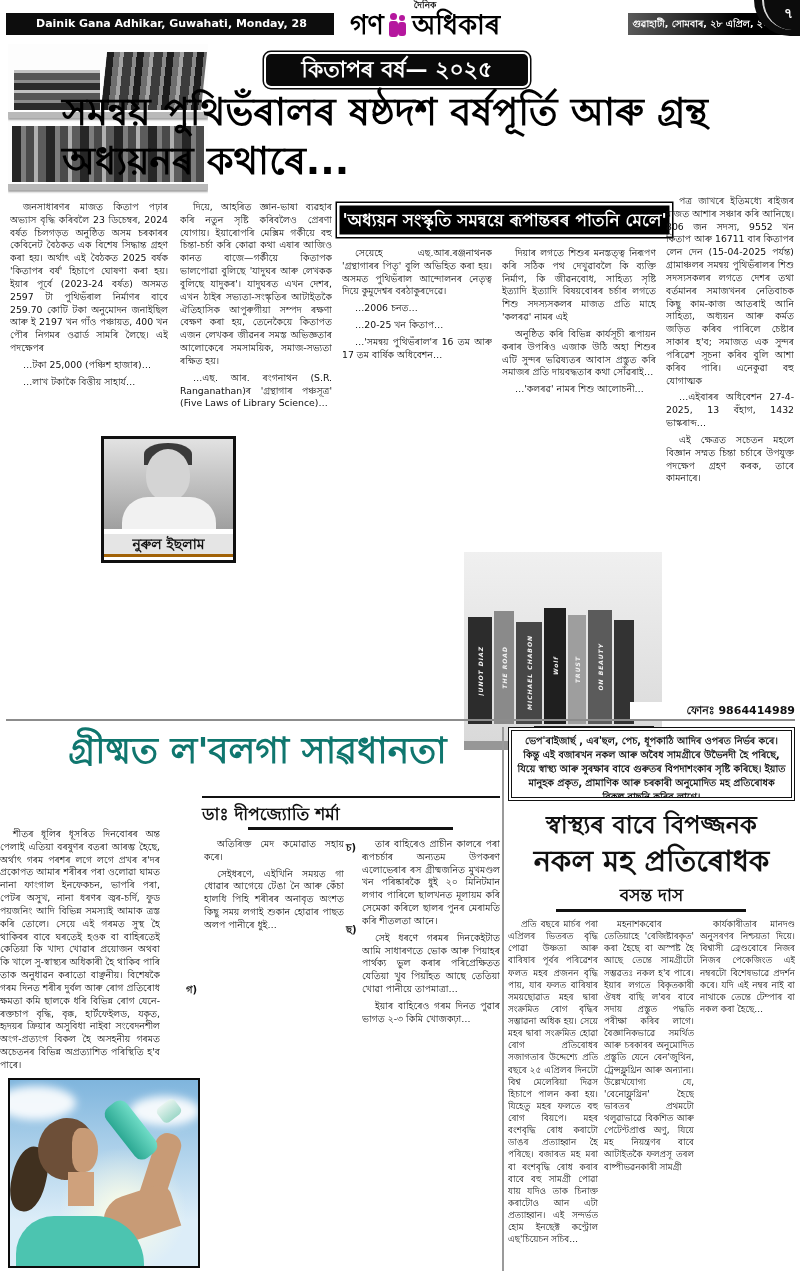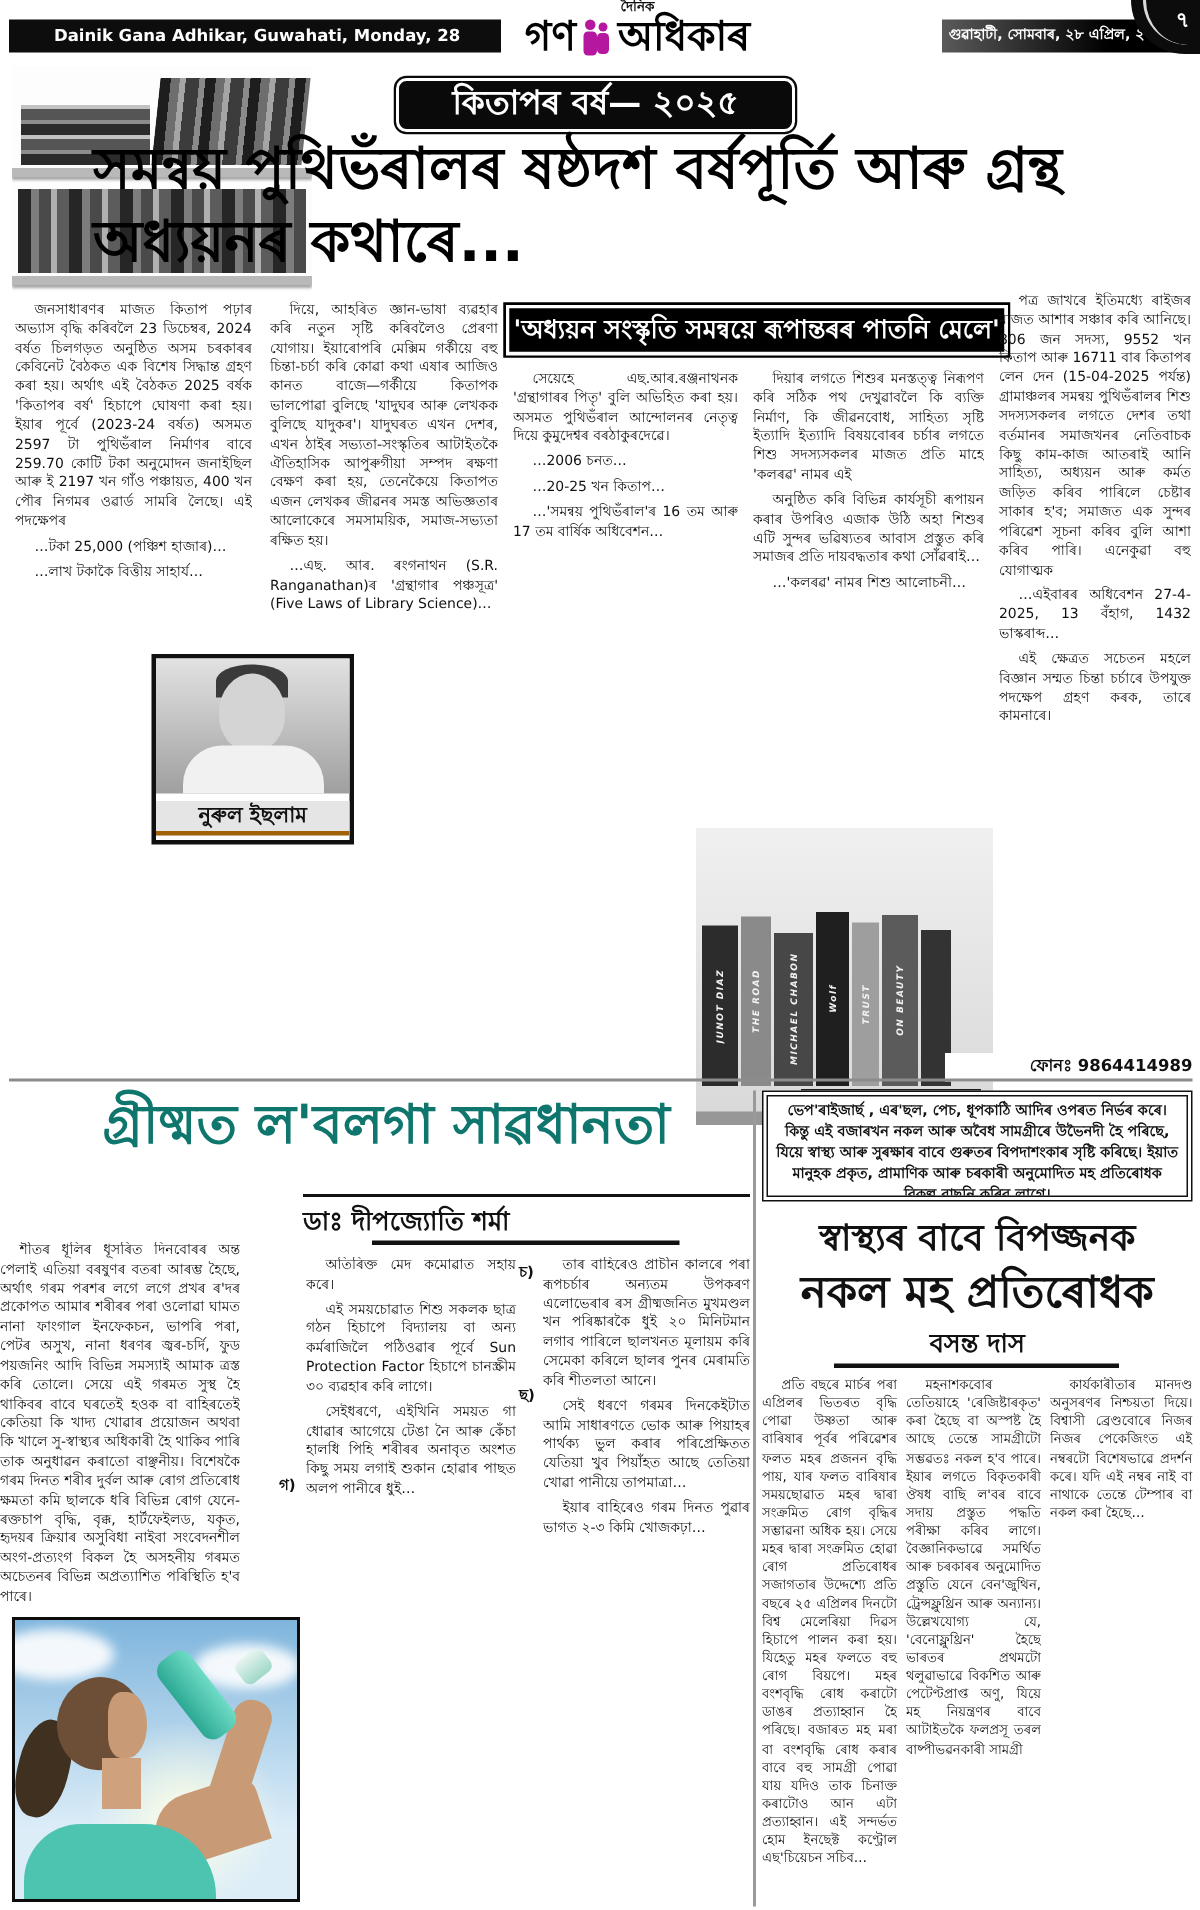--- a/index.html
+++ b/index.html
@@ -228,21 +228,20 @@
 <div class="abs headline2">গ্ৰীষ্মত ল'বলগা সাৱধানতা</div>
 <div class="abs ruleA"></div>
 <div class="abs byline2">ডাঃ দীপজ্যোতি শৰ্মা</div>
 <div class="abs ruleB"></div>
 
 <div class="abs col colA">
   <p>শীতৰ ধূলিৰ ধূসৰিত দিনবোৰৰ অন্ত পেলাই এতিয়া বৰষুণৰ বতৰা আৰম্ভ হৈছে, অৰ্থাৎ গৰম পৰশৰ লগে লগে প্ৰখৰ ৰ'দৰ প্ৰকোপত আমাৰ শৰীৰৰ পৰা ওলোৱা ঘামত নানা ফাংগাল ইনফেকচন, ভাপৰি পৰা, পেটৰ অসুখ, নানা ধৰণৰ জ্বৰ-চৰ্দি, ফুড পয়জনিং আদি বিভিন্ন সমস্যাই আমাক ত্ৰস্ত কৰি তোলে। সেয়ে এই গৰমত সুস্থ হৈ থাকিবৰ বাবে ঘৰতেই হওক বা বাহিৰতেই কেতিয়া কি খাদ্য খোৱাৰ প্ৰয়োজন অথবা কি খালে সু-স্বাস্থ্যৰ অধিকাৰী হৈ থাকিব পাৰি তাক অনুধাৱন কৰাতো বাঞ্ছনীয়। বিশেষকৈ গৰম দিনত শৰীৰ দুৰ্বল আৰু ৰোগ প্ৰতিৰোধ ক্ষমতা কমি ছালকে ধৰি বিভিন্ন ৰোগ যেনে- ৰক্তচাপ বৃদ্ধি, বৃক্ক, হাৰ্টফেইলড, যকৃত, হৃদয়ৰ ক্ৰিয়াৰ অসুবিধা নাইবা সংবেদনশীল অংগ-প্ৰত্যংগ বিকল হৈ অসহনীয় গৰমত অচেতনৰ বিভিন্ন অপ্ৰত্যাশিত পৰিস্থিতি হ'ব পাৰে।</p>
 </div>
 <div class="abs col colB">
   <p>অতিৰিক্ত মেদ কমোৱাত সহায় কৰে।</p>
-  <p>এই সময়চোৱাত শিশু সকলক ছাত্ৰ গঠন হিচাপে বিদ্যালয় বা অন্য কৰ্মৰাজিলৈ পঠিওৱাৰ পূৰ্বে Sun Protection Factor হিচাপে চানস্ক্ৰীম ৩০ ব্যৱহাৰ কৰি লাগে।</p>
   <p>সেইধৰণে, এইখিনি সময়ত গা ধোৱাৰ আগেয়ে টেঙা নৈ আৰু কেঁচা হালধি পিহি শৰীৰৰ অনাবৃত অংশত কিছু সময় লগাই শুকান হোৱাৰ পাছত অলপ পানীৰে ধুই…</p>
 </div>
 <div class="abs col colC">
   <p>তাৰ বাহিৰেও প্ৰাচীন কালৰে পৰা ৰূপচৰ্চাৰ অন্যতম উপকৰণ এলোভেৰাৰ ৰস গ্ৰীষ্মজনিত মুখমণ্ডল খন পৰিষ্কাৰকৈ ধুই ২০ মিনিটমান লগাব পাৰিলে ছালখনত মূলায়ম কৰি সেমেকা কৰিলে ছালৰ পুনৰ মেৰামতি কৰি শীতলতা আনে।</p>
   <p>সেই ধৰণে গৰমৰ দিনকেইটাত আমি সাধাৰণতে ভোক আৰু পিয়াহৰ পাৰ্থক্য ভুল কৰাৰ পৰিপ্ৰেক্ষিতত যেতিয়া খুব পিয়াঁহত আছে তেতিয়া খোৱা পানীয়ে তাপমাত্ৰা…</p>
   <p>ইয়াৰ বাহিৰেও গৰম দিনত পুৱাৰ ভাগত ২-৩ কিমি খোজকঢ়া…</p>
 </div>
 
 <span class="marker" style="left:186px;top:982px;">গ)</span>
 <span class="marker" style="left:186px;top:1114px;">ঘ)</span>

